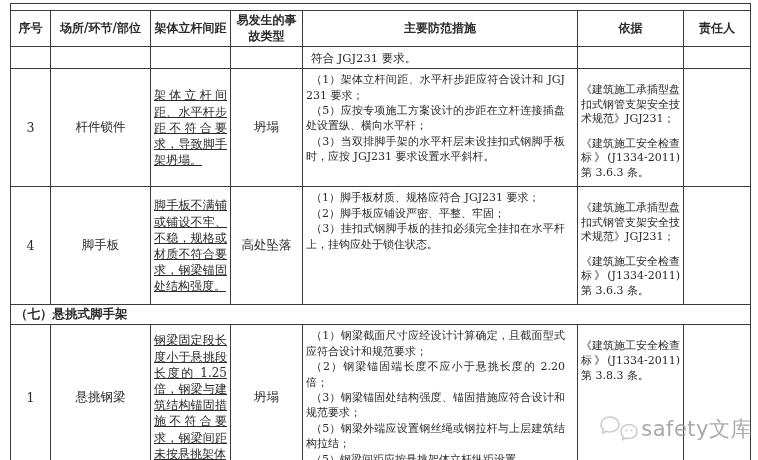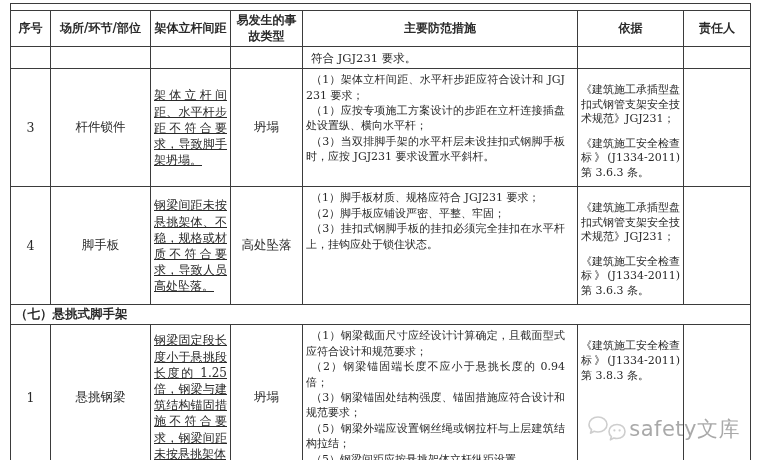--- a/index.html
+++ b/index.html
@@ -64,21 +64,21 @@
   .b-item { font-size: 11px; line-height: 1.32; margin-bottom: 2px; margin-top: 10px; }
   td.section-cell {
     font-weight: bold;
     text-align: left;
     padding: 1px 4px;
     font-size: 12.5px;
   }
   .watermark {
     position: absolute;
     top: 414px;
-    right: 18px;
+    right: 6px;
     display: flex;
     align-items: center;
     gap: 2px;
     z-index: 5;
     opacity: 0.9;
   }
   .wm-text {
     font-family: "DejaVu Sans", "Liberation Sans", sans-serif;
     font-size: 21px;
     color: #a0a0a0;
@@ -127,34 +127,34 @@
       <td class="center"></td>
     </tr>
 
     <tr class="r-mid">
       <td class="center">3</td>
       <td class="center">杆件锁件</td>
       <td class="risk">架体立杆间距、水平杆步距不符合要求，导致脚手架坍塌。</td>
       <td class="center">坍塌</td>
       <td class="measures">
         <div class="m-item">（1）架体立杆间距、水平杆步距应符合设计和 JGJ231 要求；</div>
-        <div class="m-item">（1）应按专项施工方案设计的步距在立杆连接插盘处设置纵、横向水平杆；</div>
+        <div class="m-item">（5）应按专项施工方案设计的步距在立杆连接插盘处设置纵、横向水平杆；</div>
         <div class="m-item">（3）当双排脚手架的水平杆层未设挂扣式钢脚手板时，应按 JGJ231 要求设置水平斜杆。</div>
       </td>
       <td class="basis">
         <div class="b-item">《建筑施工承插型盘扣式钢管支架安全技术规范》JGJ231；</div>
         <div class="b-item">《建筑施工安全检查标》(J1334-2011) 第 3.6.3 条。</div>
       </td>
       <td class="center"></td>
     </tr>
 
     <tr class="r-mid">
       <td class="center">4</td>
       <td class="center">脚手板</td>
-      <td class="risk">钢梁间距未按悬挑架体、不稳，规格或材质不符合要求，导致人员高处坠落。</td>
+      <td class="risk">脚手板不满铺或铺设不牢、不稳，规格或材质不符合要求，钢梁锚固处结构强度。</td>
       <td class="center">高处坠落</td>
       <td class="measures">
         <div class="m-item">（1）脚手板材质、规格应符合 JGJ231 要求；</div>
         <div class="m-item">（2）脚手板应铺设严密、平整、牢固；</div>
         <div class="m-item">（3）挂扣式钢脚手板的挂扣必须完全挂扣在水平杆上，挂钩应处于锁住状态。</div>
       </td>
       <td class="basis">
         <div class="b-item">《建筑施工承插型盘扣式钢管支架安全技术规范》JGJ231；</div>
         <div class="b-item">《建筑施工安全检查标》(J1334-2011) 第 3.6.3 条。</div>
       </td>
@@ -165,21 +165,21 @@
       <td colspan="7" class="section-cell">（七）悬挑式脚手架</td>
     </tr>
 
     <tr class="r-last">
       <td class="center">1</td>
       <td class="center">悬挑钢梁</td>
       <td class="risk">钢梁固定段长度小于悬挑段长度的 1.25 倍，钢梁与建筑结构锚固措施不符合要求，钢梁间距未按悬挑架体</td>
       <td class="center">坍塌</td>
       <td class="measures">
         <div class="m-item">（1）钢梁截面尺寸应经设计计算确定，且截面型式应符合设计和规范要求；</div>
-        <div class="m-item">（2）钢梁锚固端长度不应小于悬挑长度的 0.94 倍；</div>
+        <div class="m-item">（2）钢梁锚固端长度不应小于悬挑长度的 2.20 倍；</div>
         <div class="m-item">（3）钢梁锚固处结构强度、锚固措施应符合设计和规范要求；</div>
         <div class="m-item">（5）钢梁外端应设置钢丝绳或钢拉杆与上层建筑结构拉结；</div>
         <div class="m-item">（5）钢梁间距应按悬挑架体立杆纵距设置。</div>
       </td>
       <td class="basis">
         <div class="b-item">《建筑施工安全检查标》(J1334-2011) 第 3.8.3 条。</div>
       </td>
       <td class="center"></td>
     </tr>
   </tbody>

